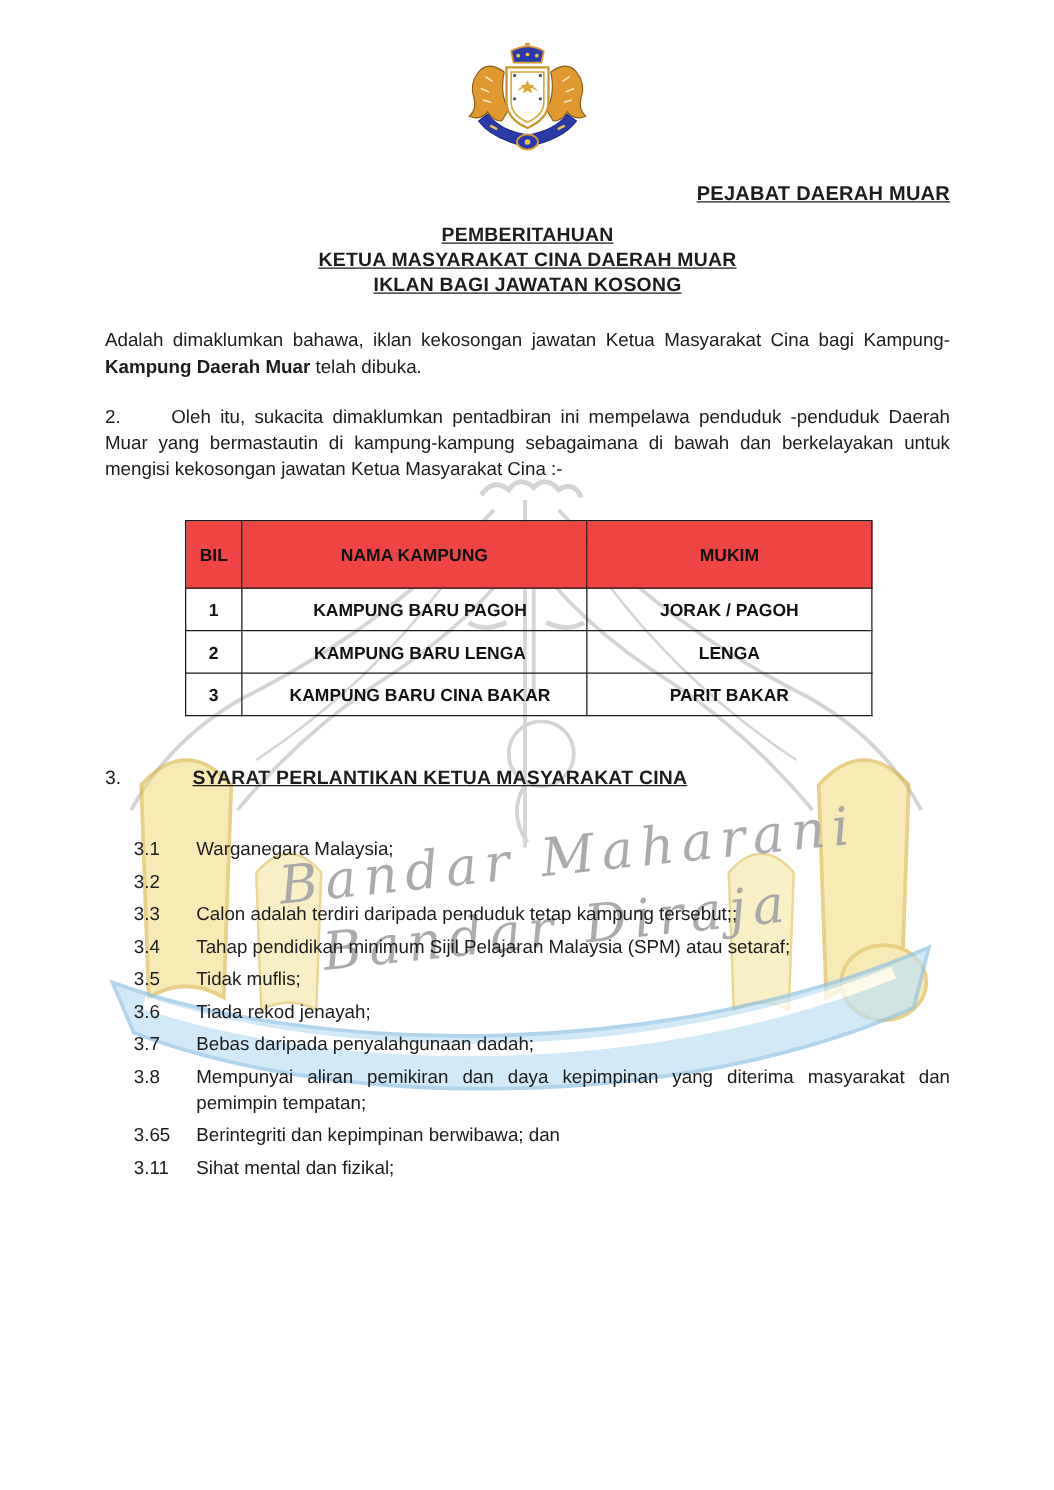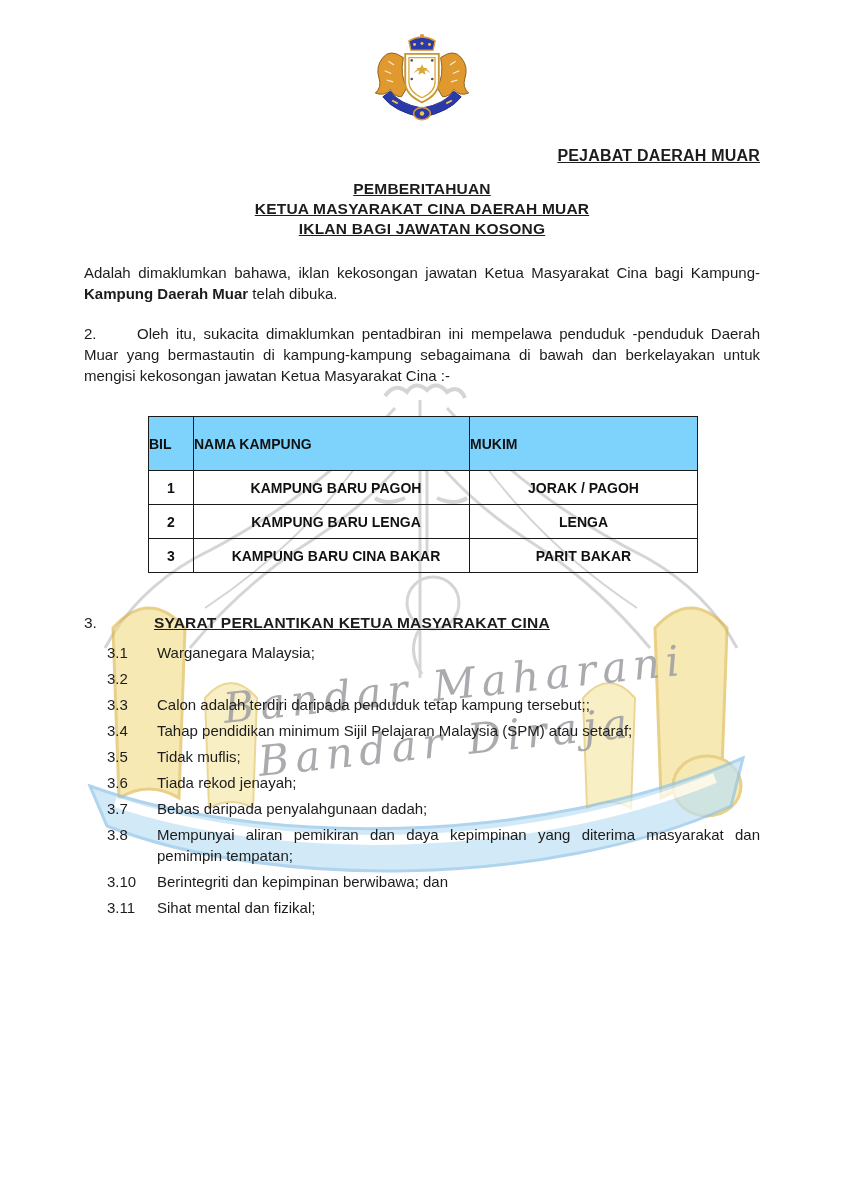--- a/index.html
+++ b/index.html
@@ -31,33 +31,33 @@
   .p1 { margin-top:23px; }
   .p2 { margin-top:19px; }
   .num-lead { display:inline-block; width:53px; font-size:15px; }
 
   table.kampung {
     margin:30px 0 0 64px; border-collapse:collapse;
     font-size:14px; font-weight:bold; color:#111;
   }
   table.kampung th, table.kampung td { border:1.6px solid #1a1a1a; }
   table.kampung th {
-    background:#7dd3fc; height:54px; text-align:left; font-size:14px;
+    background:#ef4444; height:54px; text-align:center; font-size:14px;
   }
   table.kampung td { height:34px; text-align:center; }
   .col-bil { width:45px; }
   .col-nama { width:276px; }
   .col-mukim { width:228px; }
   td.cell-nama { text-align:left; padding-left:9px; }
 
   .sec3 { margin-top:41px; font-size:15.5px; }
   .sec3 .sec-num { display:inline-block; width:26px; font-weight:normal; }
   .sec3 .sec-title { font-weight:bold; text-decoration:underline; letter-spacing:.2px;margin-left:44px; }
 
-  ul.reqs { list-style:none; margin-top:10px; }
+  ul.reqs { list-style:none; margin-top:37px; }
   ul.reqs li {
     position:relative; padding-left:73px; margin-bottom:5px;
     font-size:15px; line-height:21px; min-height:21px;
   }
   ul.reqs li .inum { position:absolute; left:23px; top:0; }
   ul.reqs li.just { text-align:justify; }
 </style>
 </head>
 <body>
 
@@ -182,18 +182,18 @@
 
     <ul class="reqs">
       <li><span class="inum">3.1</span><span>Warganegara Malaysia;</span></li>
       <li class="just"><span class="inum">3.2</span></li>
       <li><span class="inum">3.3</span><span>Calon adalah terdiri daripada penduduk tetap kampung tersebut;;</span></li>
       <li><span class="inum">3.4</span><span>Tahap pendidikan minimum Sijil Pelajaran Malaysia (SPM) atau setaraf;</span></li>
       <li><span class="inum">3.5</span><span>Tidak muflis;</span></li>
       <li><span class="inum">3.6</span><span>Tiada rekod jenayah;</span></li>
       <li><span class="inum">3.7</span><span>Bebas daripada penyalahgunaan dadah;</span></li>
       <li class="just"><span class="inum">3.8</span><span>Mempunyai aliran pemikiran dan daya kepimpinan yang diterima masyarakat dan pemimpin tempatan;</span></li>
-      <li><span class="inum">3.10</span><span>Berintegriti dan kepimpinan berwibawa; dan</span></li>
+      <li><span class="inum">3.65</span><span>Berintegriti dan kepimpinan berwibawa; dan</span></li>
       <li><span class="inum">3.11</span><span>Sihat mental dan fizikal;</span></li>
     </ul>
 
   </div>
 </div>
 
 </body></html>

